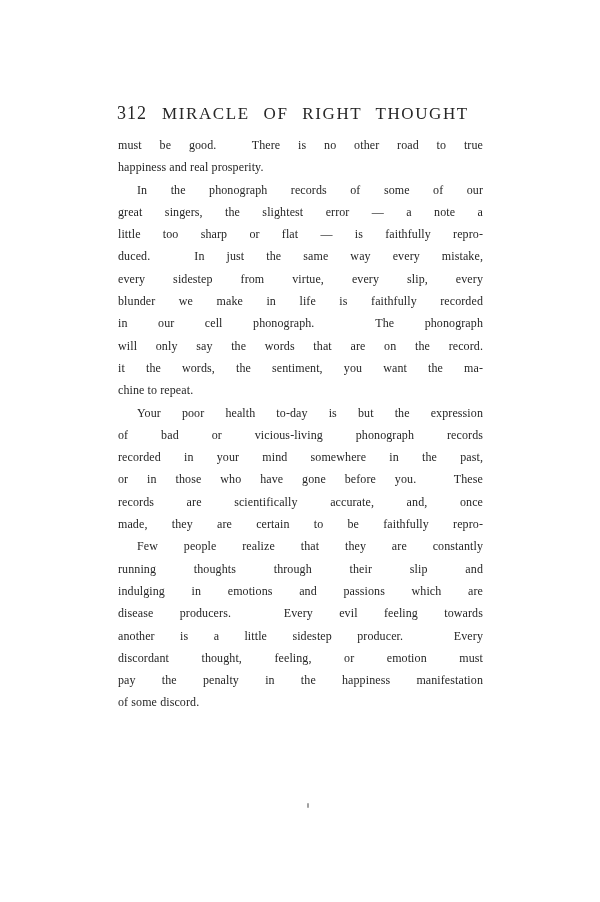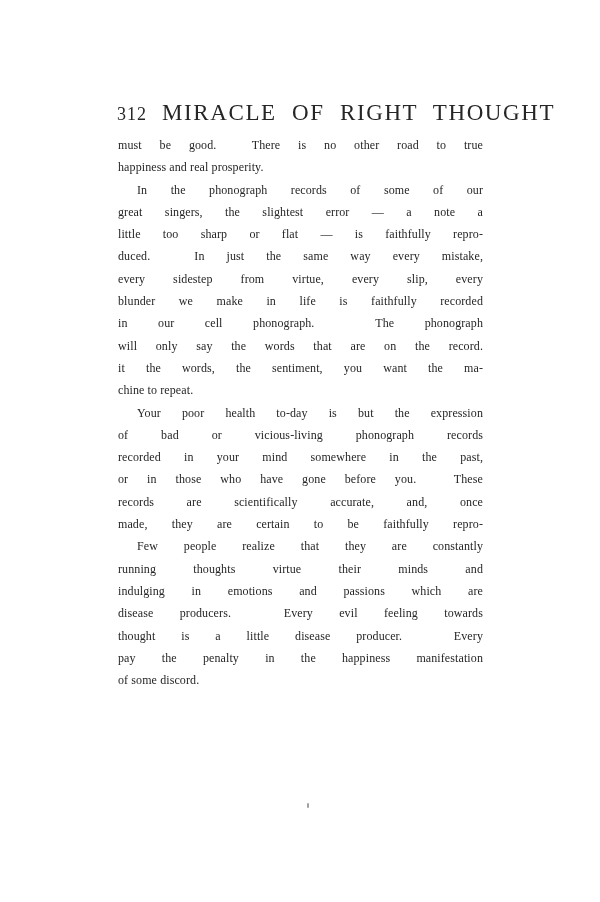--- a/index.html
+++ b/index.html
@@ -25,21 +25,21 @@
     align-items: baseline;
     gap: 15px;
     line-height: 20px;
   }
   .folio {
     font-size: 18px;
     letter-spacing: 1px;
     font-feature-settings: "onum" 1;
   }
   .head-title {
-    font-size: 23px;
+    font-size: 17px;
     letter-spacing: 1.6px;
     word-spacing: 8px;
     white-space: nowrap;
   }
   .body-text {
     position: absolute;
     left: 118px;
     top: 134px;
     width: 365px;
     font-size: 12px;
@@ -97,24 +97,25 @@
       <div class="para">
         <div class="ln indent">Your poor health to-day is but the expression</div>
         <div class="ln">of bad or vicious-living phonograph records</div>
         <div class="ln">recorded in your mind somewhere in the past,</div>
         <div class="ln">or in those who have gone before you.  These</div>
         <div class="ln">records are scientifically accurate, and, once</div>
         <div class="ln">made, they are certain to be faithfully repro-</div>
       </div>
       <div class="para">
         <div class="ln indent">Few people realize that they are constantly</div>
-        <div class="ln">running thoughts virtue their minds and</div>
+        <div class="ln">running thoughts through their slip and</div>
         <div class="ln">indulging in emotions and passions which are</div>
         <div class="ln">disease producers.  Every evil feeling towards</div>
-        <div class="ln">thought is a little disease producer.  Every</div>
+        <div class="ln">another is a little sidestep producer.  Every</div>
+        <div class="ln">discordant thought, feeling, or emotion must</div>
         <div class="ln">pay the penalty in the happiness manifestation</div>
         <div class="ln last">of some discord.</div>
       </div>
     </div>
 
   <div class="printers-mark"></div>
 
 </div>
 
 </body></html>

